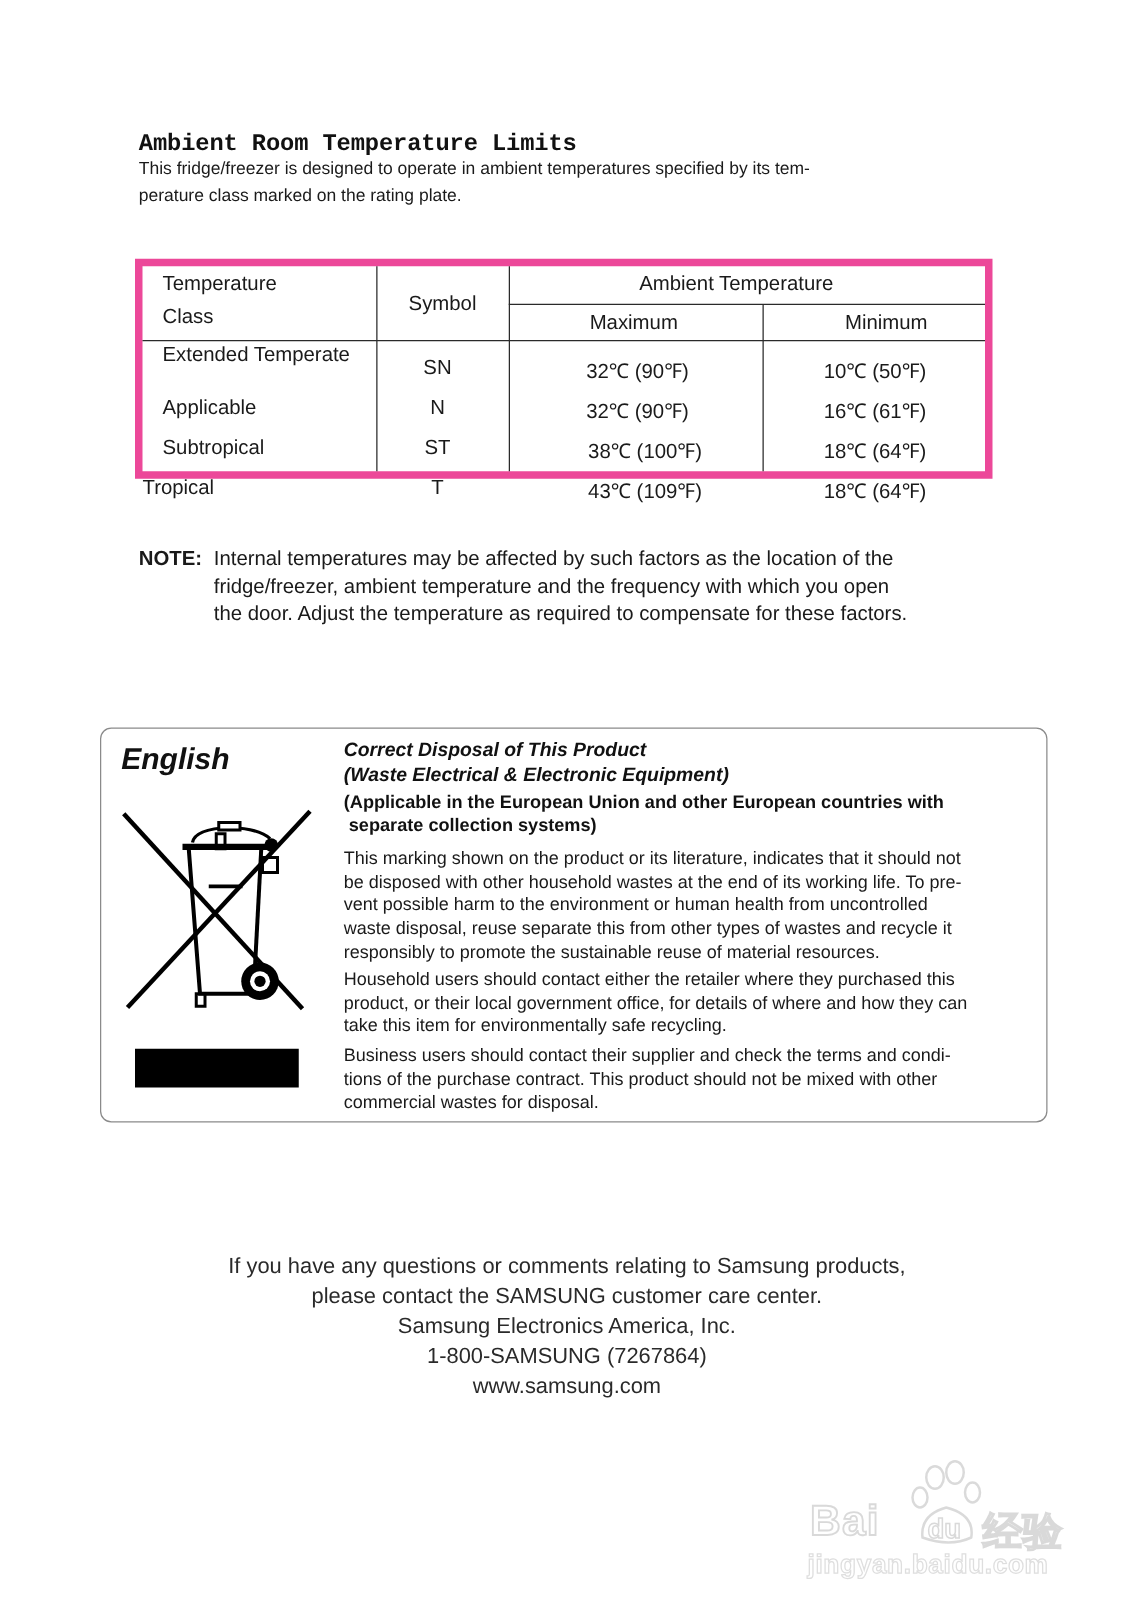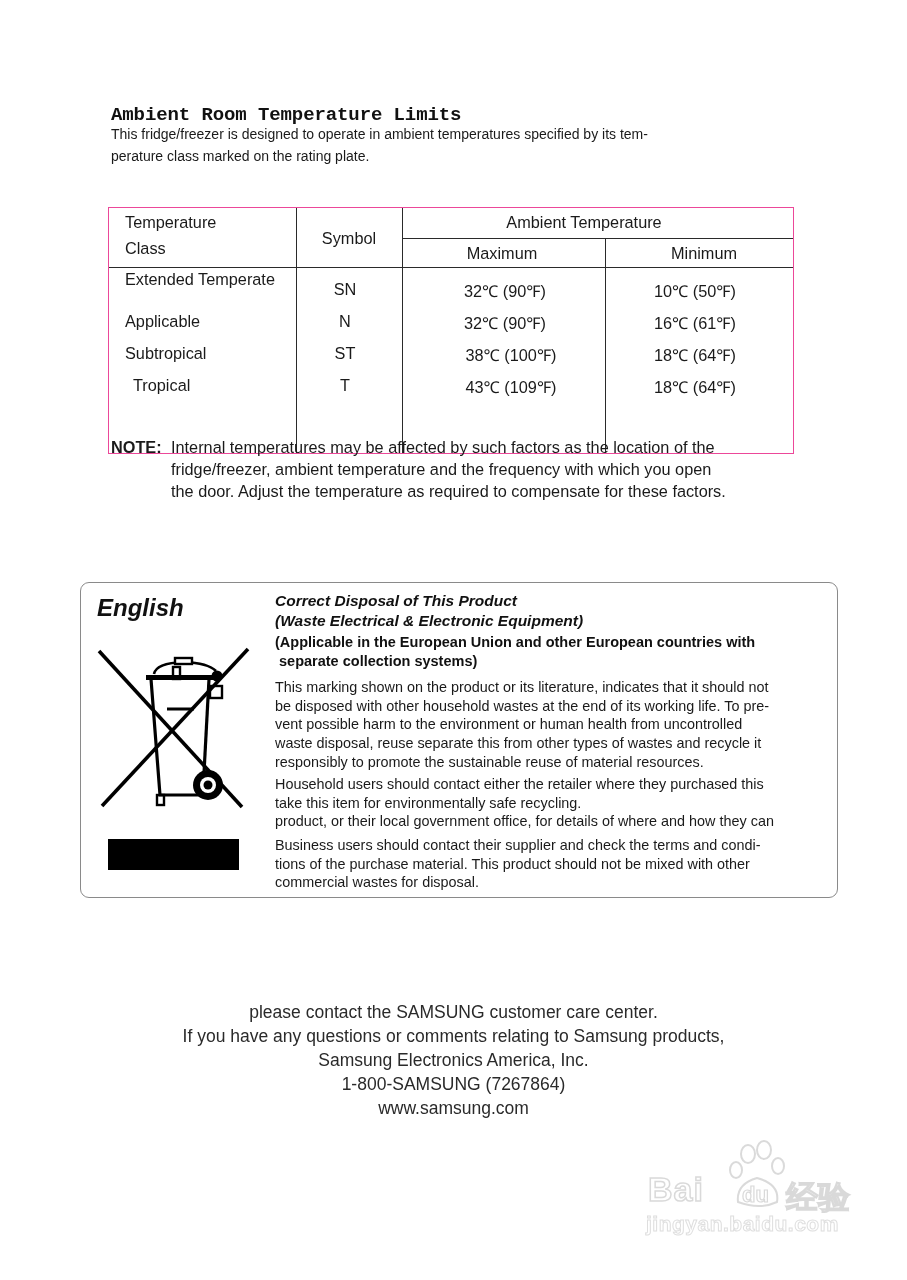--- a/index.html
+++ b/index.html
@@ -11,22 +11,22 @@
   .title {
     left: 111px; top: 104px; font-size: 19px; font-weight: bold; color: #111;
     letter-spacing: -0.1px;
     font-family: Liberation Mono, monospace;
   }
   .intro {
     left: 111px; top: 123px; width: 690px; font-size: 14px; line-height: 22px; color: #1a1a1a;
   }
   
   .tbl {
-    left: 108px; top: 207px; width: 686px; height: 247px;
-    border: 1px solid #ec4899; box-sizing: border-box;
+    left: 108px; top: 207px; width: 686px; height: 176px;
+    border: 6px solid #ec4899; box-sizing: border-box;
   }
   .vline { position: absolute; top: 0; bottom: 0; width: 0; border-left: 1px solid #2a2a2a; }
   .hline { position: absolute; height: 0; border-top: 1px solid #2a2a2a; }
   .cell { position: absolute; font-size: 16.3px; color: #1a1a1a; white-space: nowrap; }
   .c { transform: translateX(-50%); }
   
   .note { left: 111px; top: 436px; font-size: 16.3px; line-height: 22px; color: #1a1a1a; }
   .note-label { font-weight: bold; position: absolute; left: 0; top: 0; }
   .note-text { position: absolute; left: 60px; top: 0; width: 620px; }
   
@@ -41,21 +41,21 @@
   .blackbar { left: 108px; top: 839px; width: 131px; height: 31px; background: #000; }
   .dtext { left: 275px; width: 560px; color: #111; }
   .h-it { font-size: 15.5px; font-weight: bold; font-style: italic; line-height: 20px; }
   .h-b { font-size: 14.5px; font-weight: bold; line-height: 19px; }
   .p { font-size: 14.4px; line-height: 18.7px; color: #1a1a1a; }
   
   .footer {
     left: 0; width: 907px; top: 1000px; text-align: center; font-size: 17.5px; line-height: 24px; color: #2a2a2a;
   }
   
-  .wm { left: 640px; top: 1140px; width: 225px; height: 100px; opacity: 0.55; text-align: right; }
+  .wm { left: 640px; top: 1168px; width: 225px; height: 100px; opacity: 0.55; text-align: right; }
 </style>
 </head>
 <body>
 
 <div class="abs title">Ambient Room Temperature Limits</div>
 <div class="abs intro">
   <div>This fridge/freezer is designed to operate in ambient temperatures specified by its tem-</div>
   <div>perature class marked on the rating plate.</div>
 </div>
 
@@ -85,21 +85,21 @@
     <div class="cell c" style="left:396px; top:104px;">32℃ (90℉)</div>
     <div class="cell c" style="left:586px; top:104px;">16℃ (61℉)</div>
   </div>
   <div>
     <div class="cell" style="left:16px; top:136px;">Subtropical</div>
     <div class="cell c" style="left:236px; top:136px;">ST</div>
     <div class="cell c" style="left:402px; top:136px;">38℃ (100℉)</div>
     <div class="cell c" style="left:586px; top:136px;">18℃ (64℉)</div>
   </div>
   <div>
-    <div class="cell" style="left:24px; top:168px;">Tropical</div>
+    <div class="cell" style="left:0; top:168px;">Tropical</div>
     <div class="cell c" style="left:236px; top:168px;">T</div>
     <div class="cell c" style="left:402px; top:168px;">43℃ (109℉)</div>
     <div class="cell c" style="left:586px; top:168px;">18℃ (64℉)</div>
   </div>
 </div>
 
 <div class="abs note">
   <span class="note-label">NOTE:</span>
   <div class="note-text">
     <div>Internal temperatures may be affected by such factors as the location of the</div>
@@ -153,32 +153,32 @@
 
 <div class="abs dtext p" style="top:678px;">
   <div>This marking shown on the product or its literature, indicates that it should not</div>
   <div>be disposed with other household wastes at the end of its working life. To pre-</div>
   <div>vent possible harm to the environment or human health from uncontrolled</div>
   <div>waste disposal, reuse separate this from other types of wastes and recycle it</div>
   <div>responsibly to promote the sustainable reuse of material resources.</div>
 </div>
 <div class="abs dtext p" style="top:775px;">
   <div>Household users should contact either the retailer where they purchased this</div>
+  <div>product, or their local government office, for details of where and how they can</div>
   <div>take this item for environmentally safe recycling.</div>
-  <div>product, or their local government office, for details of where and how they can</div>
 </div>
 <div class="abs dtext p" style="top:836px;">
   <div>Business users should contact their supplier and check the terms and condi-</div>
-  <div>tions of the purchase material. This product should not be mixed with other</div>
+  <div>tions of the purchase contract. This product should not be mixed with other</div>
   <div>commercial wastes for disposal.</div>
 </div>
 
 <div class="abs footer">
+  <div>If you have any questions or comments relating to Samsung products,</div>
   <div>please contact the SAMSUNG customer care center.</div>
-  <div>If you have any questions or comments relating to Samsung products,</div>
   <div>Samsung Electronics America, Inc.</div>
   <div>1-800-SAMSUNG (7267864)</div>
   <div>www.samsung.com</div>
 </div>
 
 <div class="abs wm">
   <svg width="225" height="100" viewBox="0 0 225 100" style="position:absolute;left:0;top:0;">
     <g fill="none" stroke="#bdbdbd" stroke-width="2">
       <ellipse cx="108" cy="14" rx="7" ry="9"></ellipse>
       <ellipse cx="124" cy="10" rx="7" ry="9"></ellipse>

